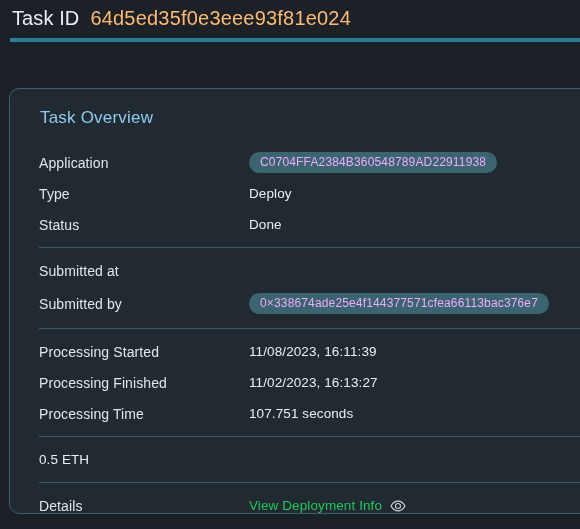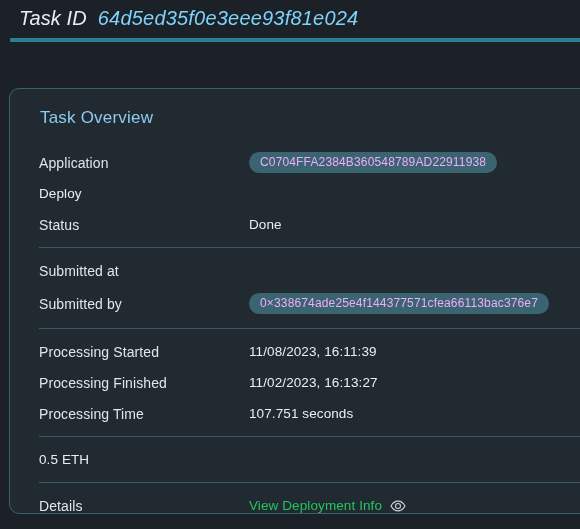--- a/index.html
+++ b/index.html
@@ -12,42 +12,41 @@
     background: #1c2127;
     font-family: "Liberation Sans", sans-serif;
     color: #e8edf2;
     overflow: hidden;
     position: relative;
   }
 
   
   .page-header {
     position: absolute;
-    left: 7px;
+    left: 0;
     top: 0;
     width: 468px;
     height: 42px;
     background: #1c2127;
     box-sizing: border-box;
-    font-style: italic;
   }
   .header-row {
     display: flex;
     align-items: baseline;
     padding: 7px 0 0 12px;
   }
   .header-label {
     font-size: 20px;
     color: #e9eef3;
     letter-spacing: 0.1px;
     white-space: nowrap;
   }
   .header-value {
     font-size: 20px;
-    color: #7dd3fc;
+    color: #fdba74;
     margin-left: 11px;
     white-space: nowrap;
     letter-spacing: 0.2px;
   }
   .accent-bar {
     position: absolute;
     left: 10px;
     top: 38px;
     width: 570px;
     height: 4px;
@@ -150,20 +149,21 @@
   <div class="detail-list">
 
     <div class="detail-row">
       <div class="detail-label">Application</div>
       <div class="detail-value">
         <span class="chip">C0704FFA2384B360548789AD22911938</span>
       </div>
     </div>
 
     <div class="detail-row">
+      <div class="detail-label">Type</div>
       <div class="detail-value">Deploy</div>
     </div>
 
     <div class="detail-row">
       <div class="detail-label">Status</div>
       <div class="detail-value">Done</div>
     </div>
 
     <div class="divider"></div>
 

